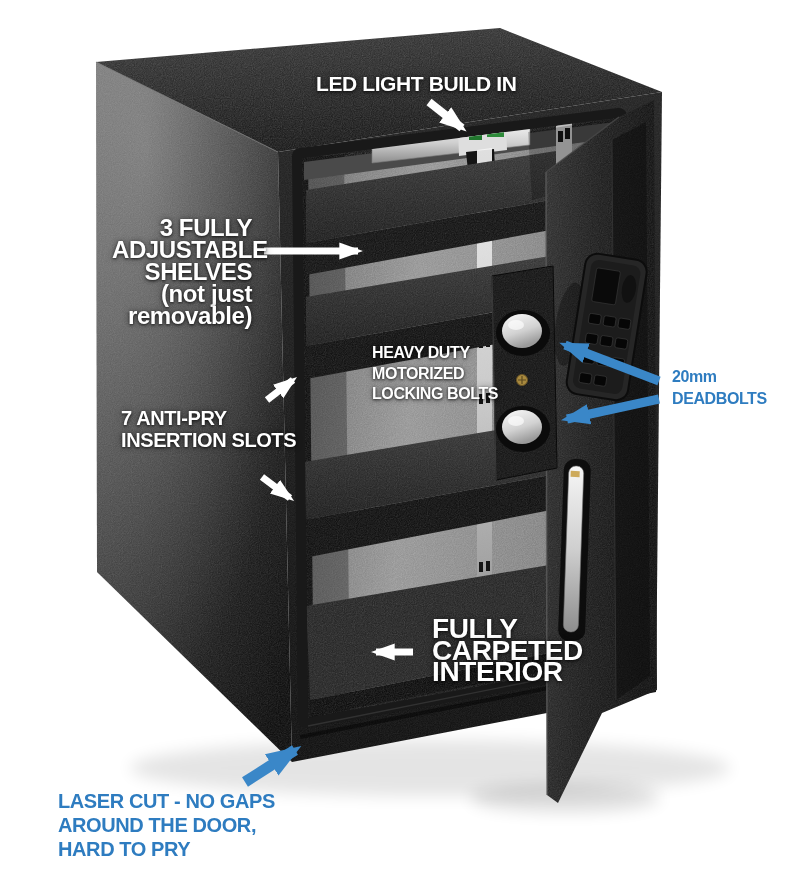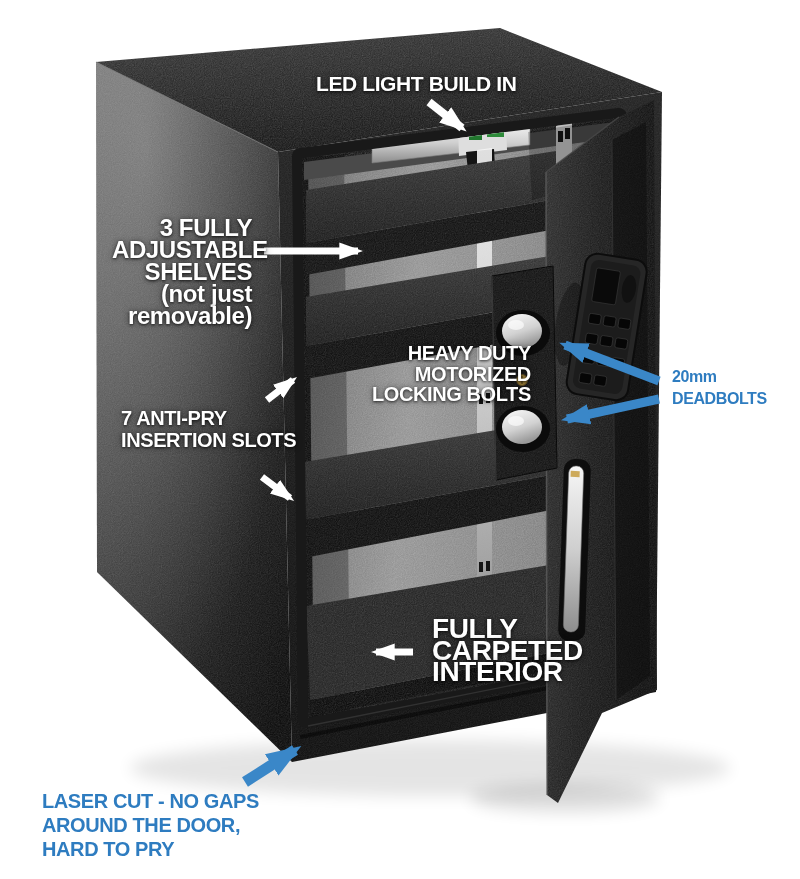--- a/index.html
+++ b/index.html
@@ -17,25 +17,25 @@
     letter-spacing:-0.4px;
     pointer-events:none;
   }
   .ann.white{
     color:var(--label-white,#fff);
     text-shadow:0 1px 3px rgba(0,0,0,.75), 0 0 7px rgba(0,0,0,.45);
   }
   .ann.blue{ color:var(--label-blue,#2e7cc0); }
   #ann-led      {left:316px; top:72px;  font-size:21px; line-height:24px;}
   #ann-shelves  {left:112px; top:217px; width:140px; text-align:right; font-size:24px; line-height:22px;}
-  #ann-heavy    {left:372px; top:343px; font-size:20px; line-height:20.5px;text-align:right;}
+  #ann-heavy    {left:372px; top:343px; font-size:16px; line-height:20.5px;}
   #ann-deadbolt {left:672px; top:366px; font-size:16px; line-height:22px;}
   #ann-antipry  {left:121px; top:407px; font-size:20px; line-height:22px;}
   #ann-carpet   {left:432px; top:618px; font-size:28px; line-height:21.5px;}
-  #ann-laser    {left:42px;  top:789px; font-size:20px; line-height:24px;}
+  #ann-laser    {left:58px;  top:789px; font-size:20px; line-height:24px;}
 </style>
 </head>
 <body>
 
 <div class="stage">
 
 <svg width="800" height="879" viewBox="0 0 800 879">
   <defs>
     <linearGradient id="gLeft" x1="0" y1="0" x2="0.85" y2="1">
       <stop offset="0" stop-color="#6b6b6b"></stop>

